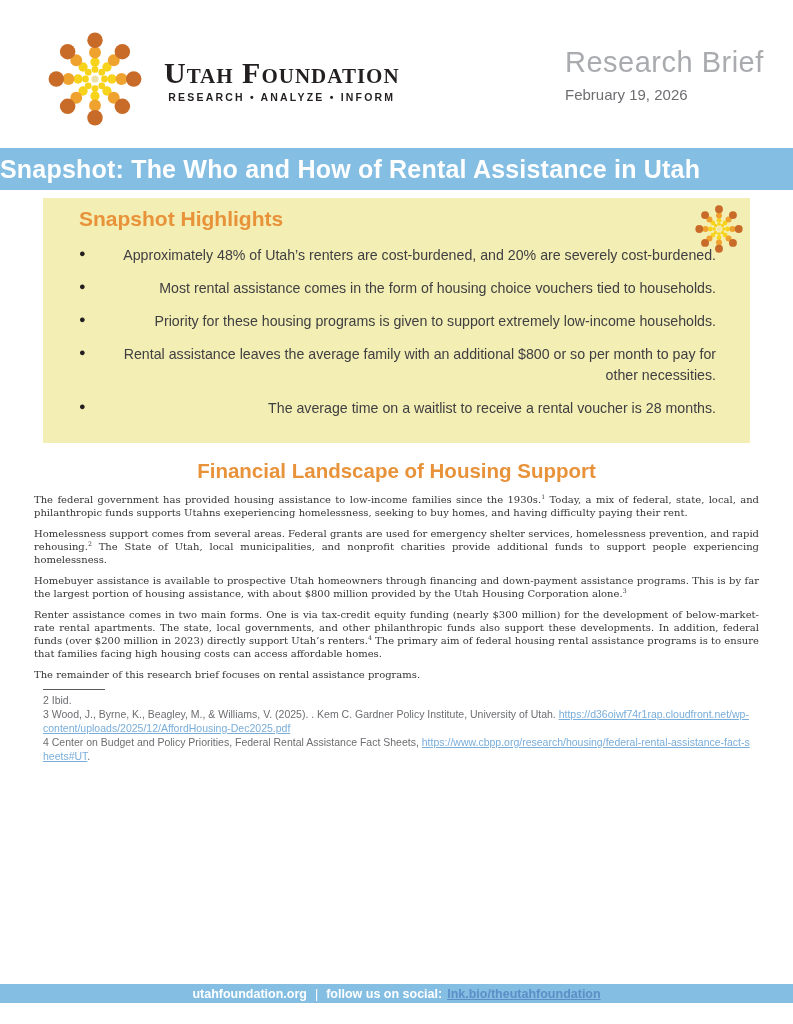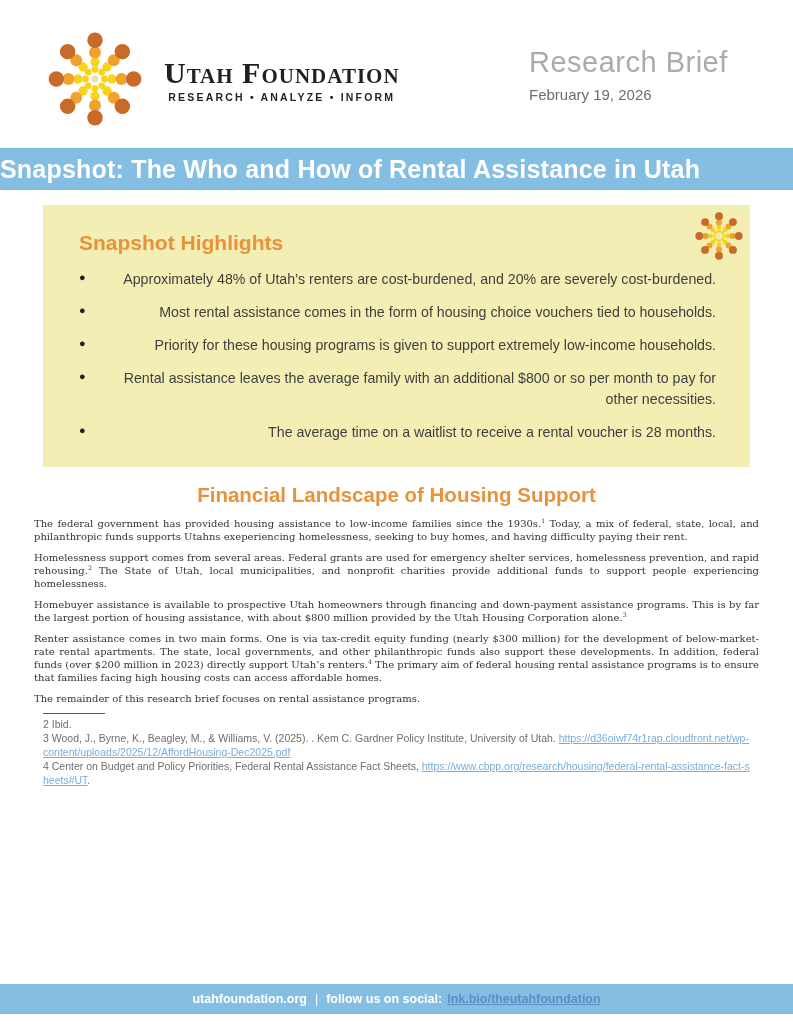--- a/index.html
+++ b/index.html
@@ -17,21 +17,21 @@
   .page{
     position:relative;
     width:793px;height:1024px;
     background:#ffffff;
     overflow:hidden;
     font-family:"Liberation Sans",sans-serif;
   }
   
   .header{
     display:flex;justify-content:space-between;
-    padding:26px 16px 0 42px;
+    padding:26px 28px 0 42px;
   }
   .logo-block{display:flex;align-items:center;}
   .logo-svg{width:106px;height:106px;flex:0 0 auto;}
   .d1{fill:var(--logo-center);}
   .d2{fill:var(--logo-inner);}
   .d3{fill:var(--logo-mid);}
   .d4{fill:var(--logo-outer);}
   .org{margin-left:16px;text-align:center;}
   .org-name{
     font-family:"Liberation Serif",serif;
@@ -43,21 +43,21 @@
     white-space:nowrap;
   }
   .org-tagline{
     margin-top:1px;
     font-size:10.5px;
     font-weight:bold;
     letter-spacing:2.2px;
     color:#231F20;
     white-space:nowrap;
   }
-  .doc-meta{margin-top:20px;margin-right:48px;min-width:200px;}
+  .doc-meta{margin-top:20px;min-width:200px;}
   .doc-type{
     font-size:29px;
     font-weight:400;
     color:#A9ABAE;
     letter-spacing:0.5px;
     white-space:nowrap;
   }
   .doc-date{
     margin-top:7px;
     font-size:15px;
@@ -72,23 +72,23 @@
   }
   .banner h1{
     color:#ffffff;
     font-size:25px;
     font-weight:bold;
     letter-spacing:0.2px;
   }
   
   .highlights{
     position:relative;
-    margin:15px 43px 0 43px;
+    margin:8px 43px 0 43px;
     background:var(--highlight-bg);
-    padding:22px 34px 12px 36px;
+    padding:5px 34px 12px 36px;
   }
   .mini-logo{
     position:absolute;top:4px;right:4px;
     width:54px;height:54px;
   }
   .highlights h2{
     color:var(--accent-orange);
     font-size:21px;
     font-weight:bold;
     margin:4px 0 14px 0;
@@ -139,21 +139,21 @@
   }
   .fn-link{
     color:var(--link-blue);
     text-decoration:underline;
     word-break:break-all;
     cursor:pointer;
   }
   
   .footer{
     position:absolute;left:0;right:0;top:984px;
-    height:30px;
+    height:19px;
     background:var(--banner-blue);
     display:flex;align-items:center;justify-content:center;
     color:#ffffff;
     font-size:12.5px;
     font-weight:bold;
   }
   .footer .sep{margin:0 8px;font-weight:normal;}
   .footer-link{
     margin-left:5px;
     color:#5A8FC7;

